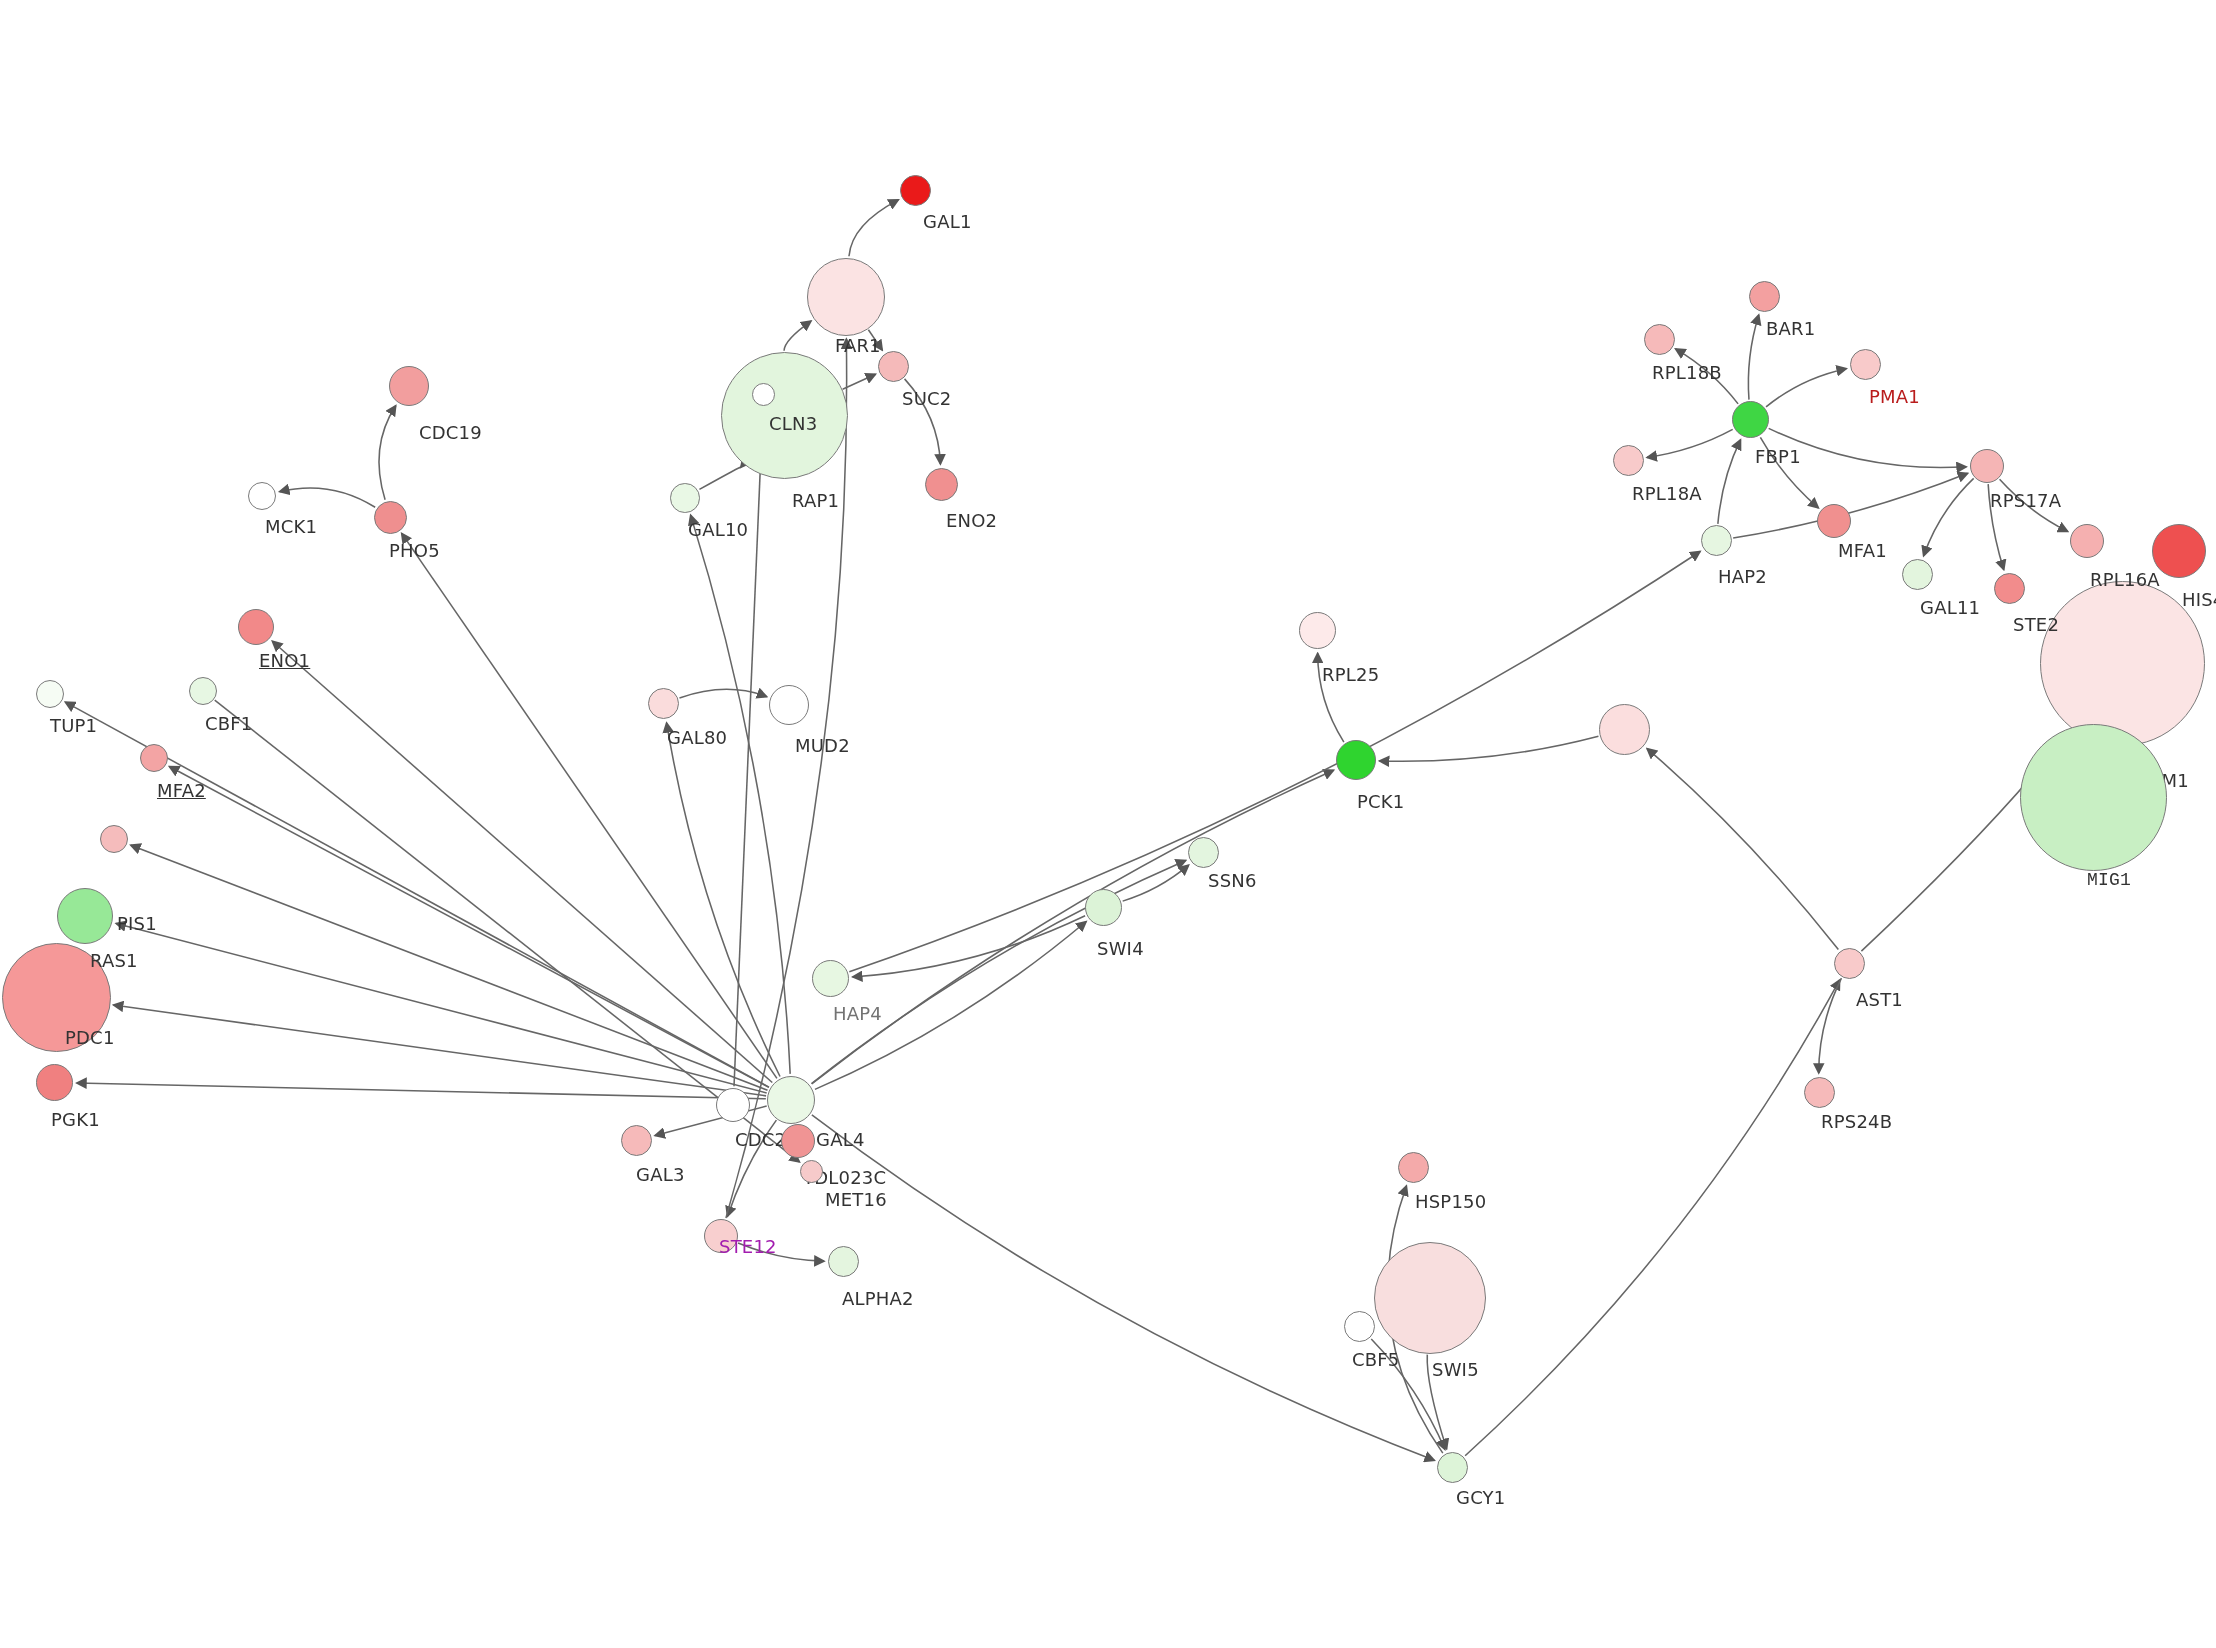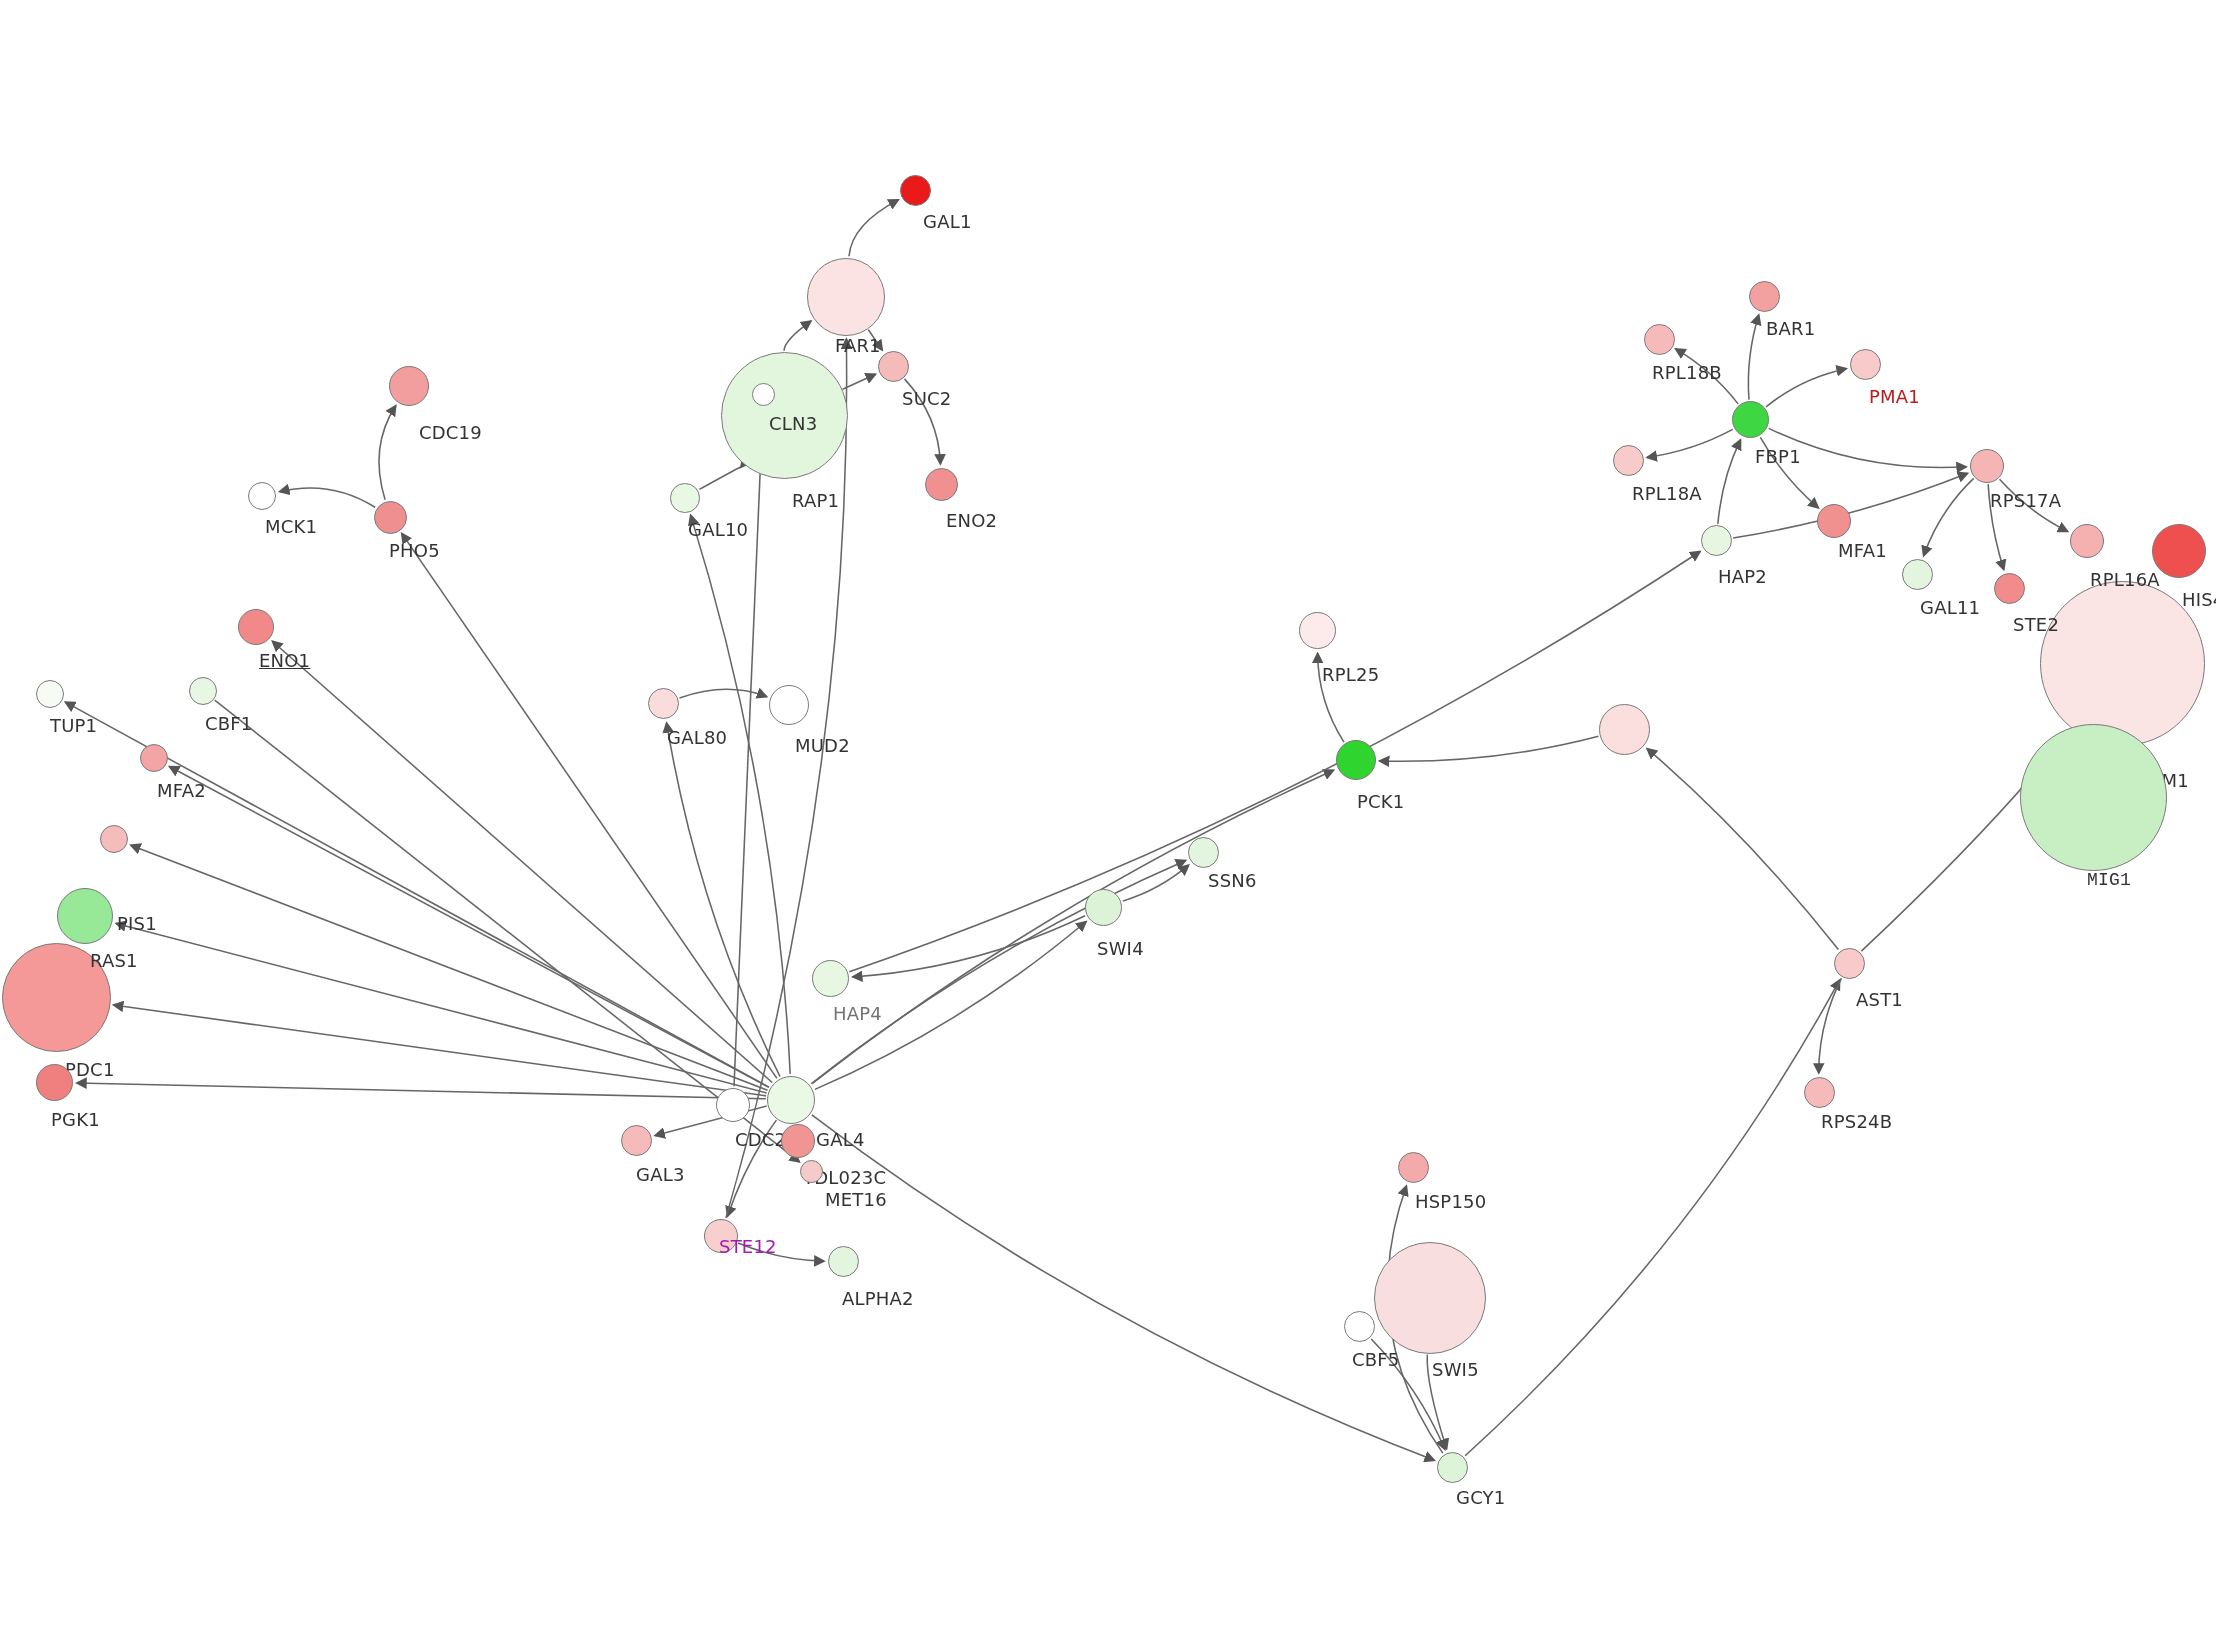--- a/index.html
+++ b/index.html
@@ -96,21 +96,21 @@
       <div class="node-label" style="left: 2133px; top: 771px; color: rgb(51, 51, 51);">MCM1</div>
       <div class="node" style="left: 2020px; top: 724px; width: 147px; height: 147px; background: rgb(200, 239, 195); border-color: rgb(122, 122, 122);"></div>
       <div class="node-label" style="left: 2087px; top: 871px; color: rgb(51, 51, 51); font-family: Liberation Mono, monospace;">MIG1</div>
       <div class="node" style="left: 721px; top: 352px; width: 127px; height: 127px; background: rgb(226, 245, 221); border-color: rgb(122, 122, 122);"></div>
       <div class="node-label" style="left: 792px; top: 491px; color: rgb(51, 51, 51);">RAP1</div>
       <div class="node" style="left: 752px; top: 383px; width: 23px; height: 23px; background: rgb(255, 255, 255); border-color: rgb(122, 122, 122);"></div>
       <div class="node-label" style="left: 769px; top: 414px; color: rgb(51, 51, 51);">CLN3</div>
       <div class="node" style="left: 807px; top: 258px; width: 78px; height: 78px; background: rgb(251, 227, 227); border-color: rgb(122, 122, 122);"></div>
       <div class="node-label" style="left: 835px; top: 336px; color: rgb(51, 51, 51);">FAR1</div>
       <div class="node" style="left: 1.6px; top: 943px; width: 109px; height: 109px; background: rgb(245, 152, 152); border-color: rgb(122, 122, 122);"></div>
-      <div class="node-label" style="left: 65px; top: 1060px; color: rgb(51, 51, 51);">PDC1</div>
+      <div class="node-label" style="left: 65px; top: 1028px; color: rgb(51, 51, 51);">PDC1</div>
       <div class="node" style="left: 57px; top: 888px; width: 56px; height: 56px; background: rgb(151, 232, 151); border-color: rgb(122, 122, 122);"></div>
       <div class="node-label" style="left: 90px; top: 951px; color: rgb(51, 51, 51);">RAS1</div>
       <div class="node" style="left: 1374px; top: 1242px; width: 112px; height: 112px; background: rgb(248, 222, 222); border-color: rgb(122, 122, 122);"></div>
       <div class="node-label" style="left: 1432px; top: 1360px; color: rgb(51, 51, 51);">SWI5</div>
       <div class="node" style="left: 1344px; top: 1311px; width: 31px; height: 31px; background: rgb(255, 255, 255); border-color: rgb(122, 122, 122);"></div>
       <div class="node-label" style="left: 1352px; top: 1350px; color: rgb(51, 51, 51);">CBF5</div>
       <div class="node" style="left: 900px; top: 175px; width: 31px; height: 31px; background: rgb(234, 26, 26); border-color: rgb(122, 122, 122);"></div>
       <div class="node-label" style="left: 923px; top: 212px; color: rgb(51, 51, 51);">GAL1</div>
       <div class="node" style="left: 878px; top: 351px; width: 31px; height: 31px; background: rgb(245, 186, 186); border-color: rgb(122, 122, 122);"></div>
       <div class="node-label" style="left: 902px; top: 389px; color: rgb(51, 51, 51);">SUC2</div>
@@ -124,21 +124,21 @@
       <div class="node-label" style="left: 265px; top: 517px; color: rgb(51, 51, 51);">MCK1</div>
       <div class="node" style="left: 374px; top: 501px; width: 33px; height: 33px; background: rgb(239, 143, 143); border-color: rgb(122, 122, 122);"></div>
       <div class="node-label" style="left: 389px; top: 541px; color: rgb(51, 51, 51);">PHO5</div>
       <div class="node" style="left: 238px; top: 609px; width: 36px; height: 36px; background: rgb(242, 137, 137); border-color: rgb(122, 122, 122);"></div>
       <div class="node-label" style="left: 259px; top: 651px; color: rgb(51, 51, 51); text-decoration: underline;">ENO1</div>
       <div class="node" style="left: 36px; top: 680px; width: 28px; height: 28px; background: rgb(246, 252, 244); border-color: rgb(122, 122, 122);"></div>
       <div class="node-label" style="left: 50px; top: 716px; color: rgb(51, 51, 51);">TUP1</div>
       <div class="node" style="left: 189px; top: 677px; width: 28px; height: 28px; background: rgb(231, 247, 227); border-color: rgb(122, 122, 122);"></div>
       <div class="node-label" style="left: 205px; top: 714px; color: rgb(51, 51, 51);">CBF1</div>
       <div class="node" style="left: 140px; top: 744px; width: 28px; height: 28px; background: rgb(243, 164, 164); border-color: rgb(122, 122, 122);"></div>
-      <div class="node-label" style="left: 157px; top: 781px; color: rgb(51, 51, 51);">MFA2</div>
+      <div class="node-label" style="left: 157px; top: 781px; color: rgb(51, 51, 51); text-decoration: underline;">MFA2</div>
       <div class="node" style="left: 648px; top: 688px; width: 31px; height: 31px; background: rgb(250, 220, 220); border-color: rgb(122, 122, 122);"></div>
       <div class="node-label" style="left: 667px; top: 728px; color: rgb(51, 51, 51);">GAL80</div>
       <div class="node" style="left: 769px; top: 685px; width: 40px; height: 40px; background: rgb(255, 255, 255); border-color: rgb(122, 122, 122);"></div>
       <div class="node-label" style="left: 795px; top: 736px; color: rgb(51, 51, 51);">MUD2</div>
       <div class="node" style="left: 100px; top: 825px; width: 28px; height: 28px; background: rgb(245, 188, 188); border-color: rgb(122, 122, 122);"></div>
       <div class="node-label" style="left: 117px; top: 866px; color: rgb(51, 51, 51); margin-top: 48px;">PIS1</div>
       <div class="node" style="left: 36px; top: 1064px; width: 37px; height: 37px; background: rgb(240, 128, 128); border-color: rgb(122, 122, 122);"></div>
       <div class="node-label" style="left: 51px; top: 1110px; color: rgb(51, 51, 51);">PGK1</div>
       <div class="node" style="left: 812px; top: 960px; width: 37px; height: 37px; background: rgb(231, 247, 226); border-color: rgb(122, 122, 122);"></div>
       <div class="node-label" style="left: 833px; top: 1004px; color: #737373;">HAP4</div>

